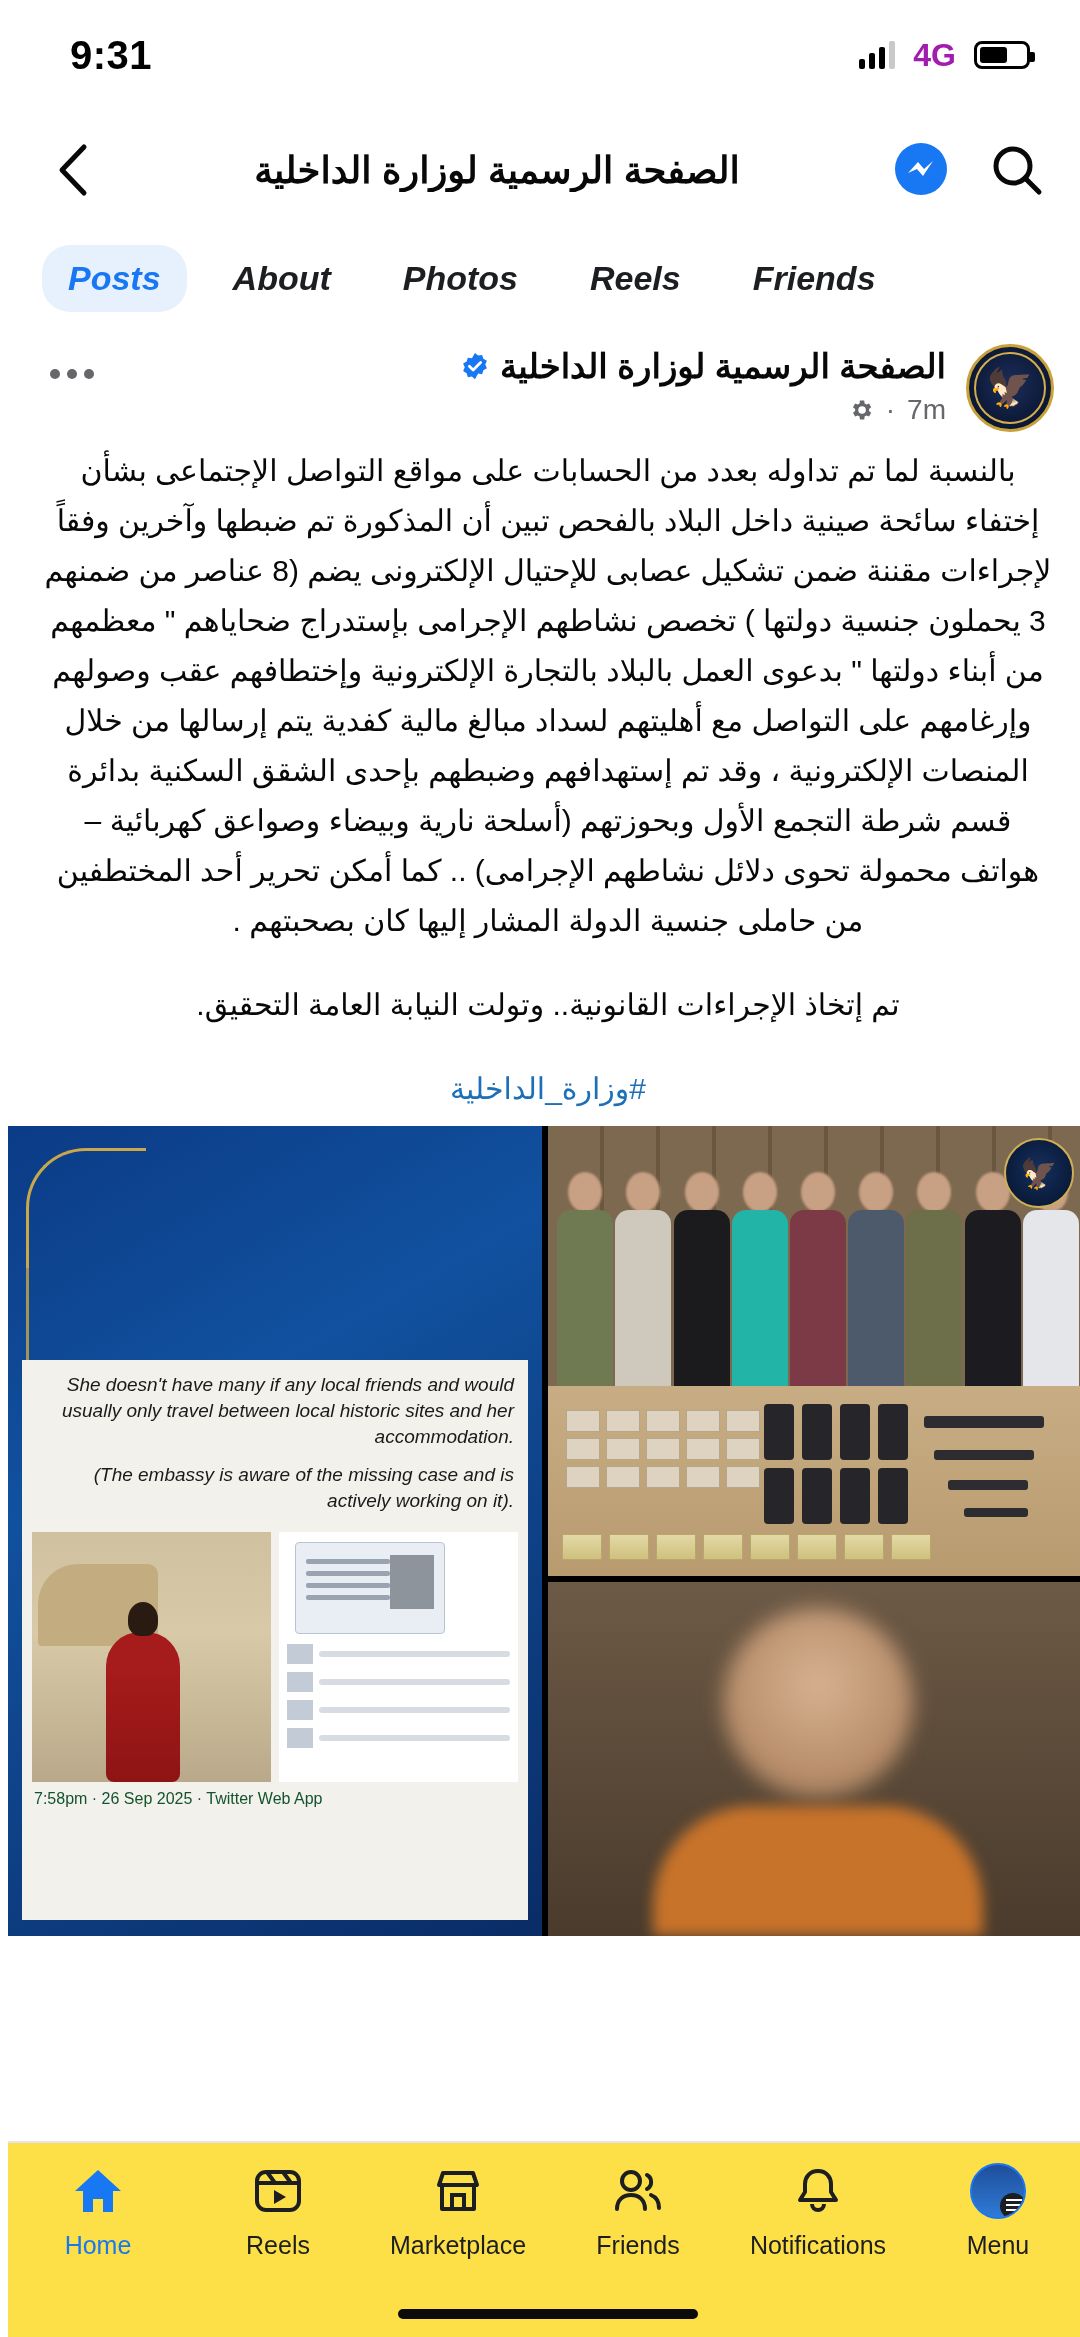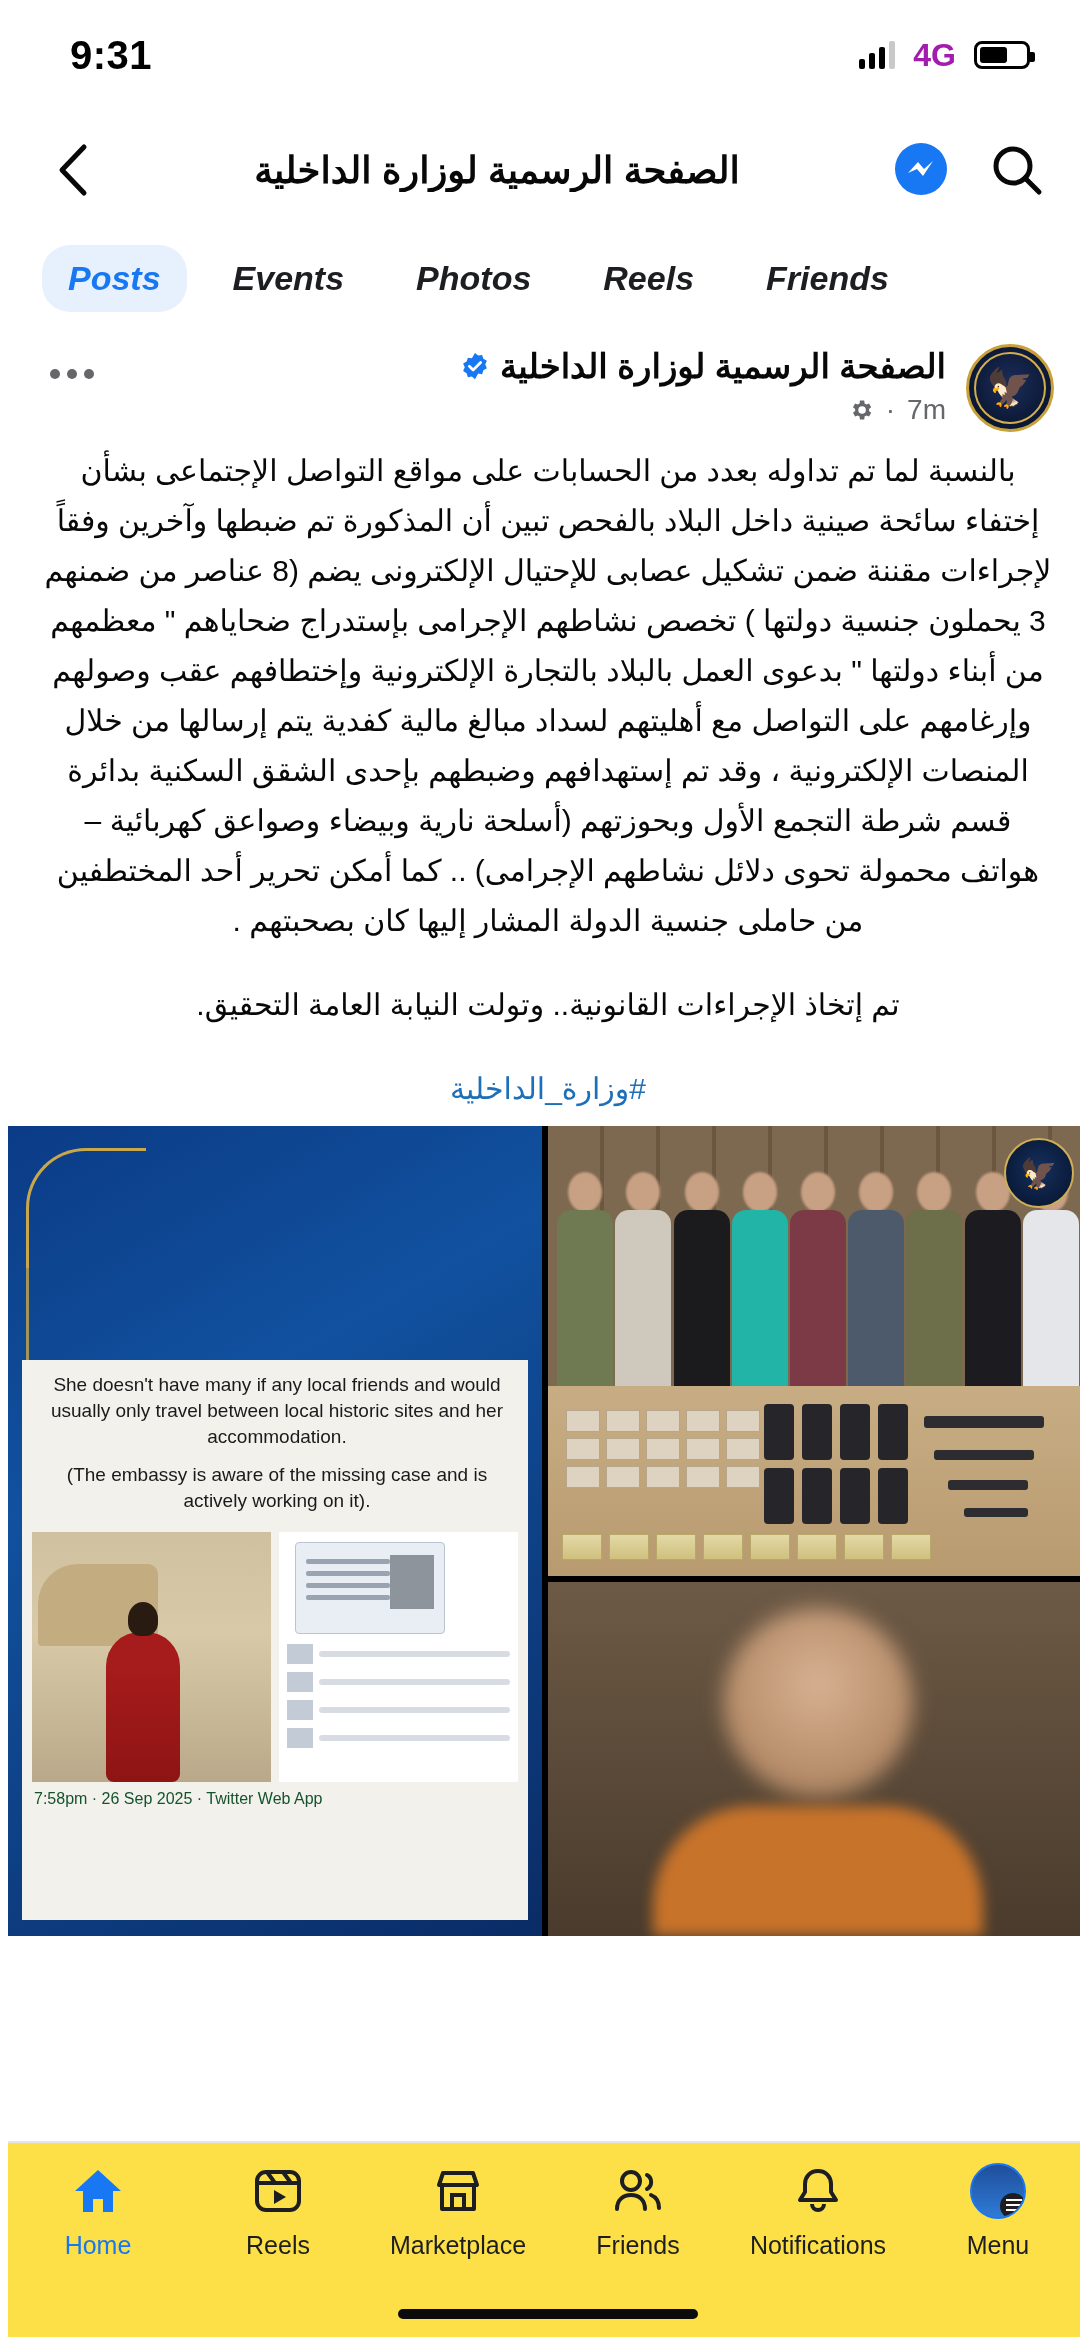--- a/index.html
+++ b/index.html
@@ -281,21 +281,22 @@
     background: #f3f1ec;
     overflow: hidden;
     font-family: "Liberation Sans", sans-serif;
   }
   .ss-text {
     padding: 12px 14px 6px 18px;
     font-size: 19px;
     line-height: 26px;
     color: #1a1a1a;
     direction: ltr;
-    text-align: center;
+    text-align: right;
+    font-style: italic;
   }
   .ss-text .blk { margin-bottom: 12px; }
   .ss-photos {
     display: flex;
     gap: 8px;
     padding: 0 10px;
     height: 250px;
   }
   .ss-ph-left {
     flex: 1 1 50%;
@@ -575,21 +576,21 @@
         <svg width="58" height="58" viewBox="0 0 58 58">
           <circle cx="25" cy="25" r="17" fill="none" stroke="#080809" stroke-width="5"></circle>
           <line x1="37" y1="37" x2="51" y2="51" stroke="#080809" stroke-width="5" stroke-linecap="round"></line>
         </svg>
       </div>
     </div>
   </div>
 
   <div class="tab-bar">
     <div class="tab active">Posts</div>
-    <div class="tab">Events</div>
+    <div class="tab">About</div>
     <div class="tab">Photos</div>
     <div class="tab">Reels</div>
     <div class="tab">Friends</div>
   </div>
 
   <div class="post">
     <div class="post-head">
       <div class="avatar">
         <div class="avatar-inner">🦅</div>
       </div>

